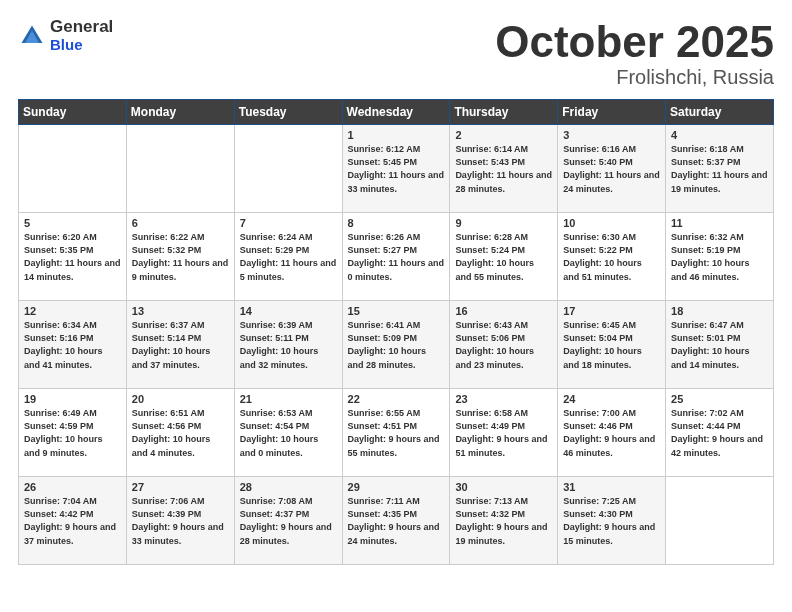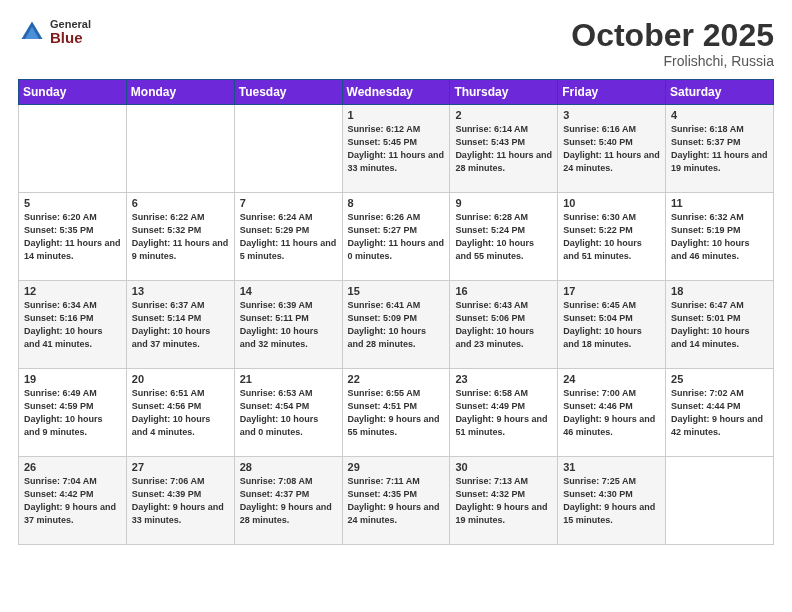--- a/index.html
+++ b/index.html
@@ -23,54 +23,54 @@
       display: flex;
       align-items: center;
       gap: 4px;
     }
     .logo-text {
       display: flex;
       flex-direction: column;
       line-height: 1.1;
     }
     .logo-general {
-      font-size: 11px;
+      font-size: 17px;
       font-weight: bold;
       color: #333;
     }
     .logo-blue {
       font-size: 15px;
       font-weight: bold;
-      color: #7f1d1d;
+      color: #1d4ed8;
     }
     .logo-icon {
       width: 28px;
       height: 28px;
     }
     .title-block {
       text-align: right;
     }
     .month-title {
-      font-size: 32px;
+      font-size: 44px;
       font-weight: bold;
       color: #333;
       line-height: 1.1;
       margin-left: 8px;
     }
     .location {
-      font-size: 14px;
+      font-size: 20px;
       color: #555;
     }
     table {
       width: 100%;
       border-collapse: collapse;
       table-layout: fixed;
     }
     thead tr th {
-      background: #6d28d9;
+      background: #404040;
       color: #fff;
       font-size: 12px;
       font-weight: bold;
       padding: 5px 4px;
       text-align: left;
       border: 1px solid #1a4f8a;
     }
     tbody tr td {
       border: 1px solid #ccc;
       vertical-align: top;

